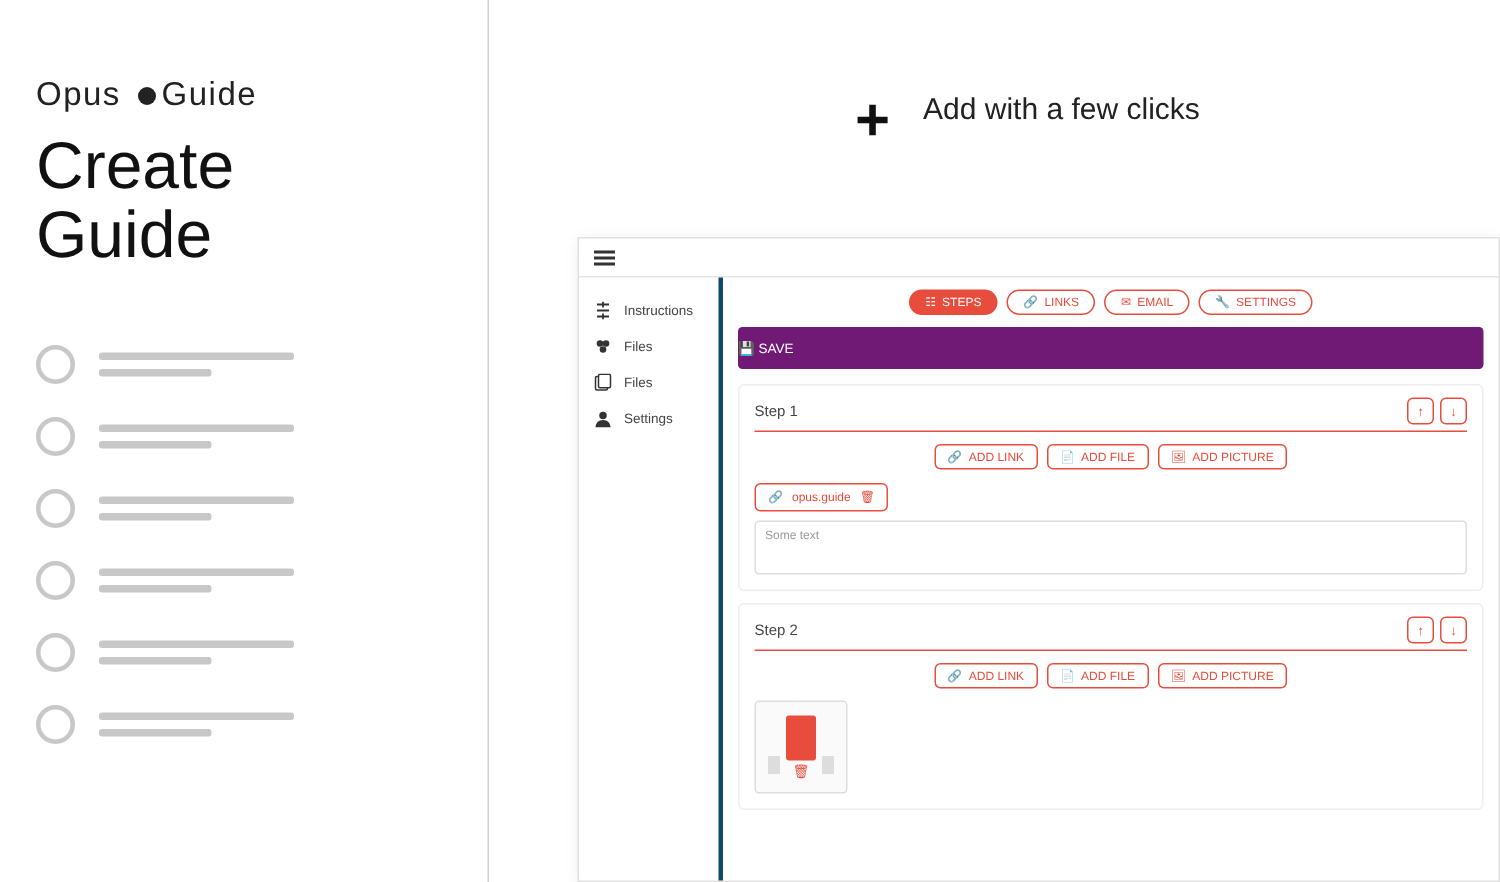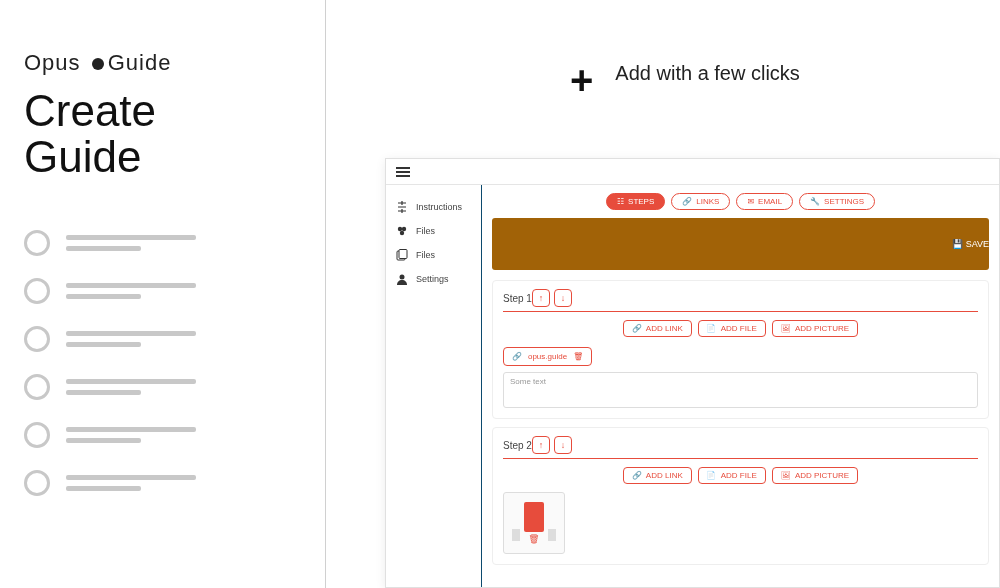--- a/index.html
+++ b/index.html
@@ -17,30 +17,30 @@
 .ln.short{width:75px}
 .divider{position:absolute;left:325px;top:0;width:1px;height:588px;background:#d0d0d0}
 .feature{position:absolute;left:570px;top:60px;display:flex;gap:22px;align-items:flex-start}
 .plus{font-size:40px;font-weight:700;color:#111;line-height:1}
 .feature-text{font-size:20px;color:#222;line-height:1.35}
 .app{position:absolute;left:385px;top:158px;width:615px;height:430px;border:1px solid #e0e0e0;background:#fff;box-shadow:0 2px 10px rgba(0,0,0,0.08)}
 .topbar{height:26px;border-bottom:1px solid #e5e5e5;display:flex;align-items:center;padding:0 10px}
 .hamburger{width:14px;height:10px;display:flex;flex-direction:column;justify-content:space-between;cursor:pointer}
 .hamburger span{height:2px;background:#333;display:block}
 .app-body{display:flex;height:calc(100% - 26px)}
-.sidebar{width:96px;border-right:1px solid #0c4a6e;padding:10px 0}
+.sidebar{width:96px;border-right:3px solid #0c4a6e;padding:10px 0}
 .snav{display:flex;align-items:center;gap:8px;padding:6px 10px;font-size:9px;color:#444;cursor:pointer}
 .snav .ic{width:12px;height:12px;display:flex;align-items:center;justify-content:center;color:#333}
 .content{flex:1;padding:8px 10px 0 10px;position:relative;overflow:hidden}
 .tabs{display:flex;gap:6px;justify-content:center;margin-bottom:8px}
 .tab{border:1px solid #e74c3c;color:#e74c3c;border-radius:10px;padding:3px 10px;font-size:8px;display:flex;align-items:center;gap:4px;cursor:pointer}
 .tab.active{background:#e74c3c;color:#fff}
-.save-bar{background:#a16207;color:#fff;font-size:9px;text-align:right;padding:21px 0;border-radius:3px;margin-bottom:10px;cursor:pointer}
+.save-bar{background:#701a75;color:#fff;font-size:9px;text-align:left;padding:9px 0;border-radius:3px;margin-bottom:10px;cursor:pointer}
 .step-card{border:1px solid #eee;border-radius:4px;padding:8px 10px 10px 10px;margin-bottom:8px;position:relative}
-.step-header{display:flex;align-items:center;justify-content:flex-start;margin-bottom:4px}
+.step-header{display:flex;align-items:center;justify-content:space-between;margin-bottom:4px}
 .step-title{font-size:10px;color:#444}
 .arrow-btns{display:flex;gap:4px}
 .ab{width:18px;height:18px;border:1px solid #e74c3c;border-radius:4px;color:#e74c3c;font-size:9px;display:flex;align-items:center;justify-content:center;cursor:pointer}
 .step-divider{height:1px;background:#e74c3c;margin-bottom:8px}
 .btn-row{display:flex;gap:6px;justify-content:center;margin-bottom:8px}
 .mini-btn{border:1px solid #e74c3c;color:#e74c3c;border-radius:4px;padding:3px 8px;font-size:8px;display:flex;align-items:center;gap:4px;cursor:pointer}
 .chip{display:inline-flex;align-items:center;gap:6px;border:1px solid #e74c3c;color:#e74c3c;border-radius:4px;padding:4px 8px;font-size:8px;margin-bottom:6px}
 .chip .del{cursor:pointer}
 .textarea{border:1px solid #ddd;border-radius:3px;padding:4px 6px;font-size:8px;color:#999;height:36px}
 .thumb{width:62px;height:62px;border:1px solid #ddd;border-radius:3px;background:#fafafa;position:relative;display:flex;flex-direction:column;align-items:center;justify-content:center;gap:2px}

